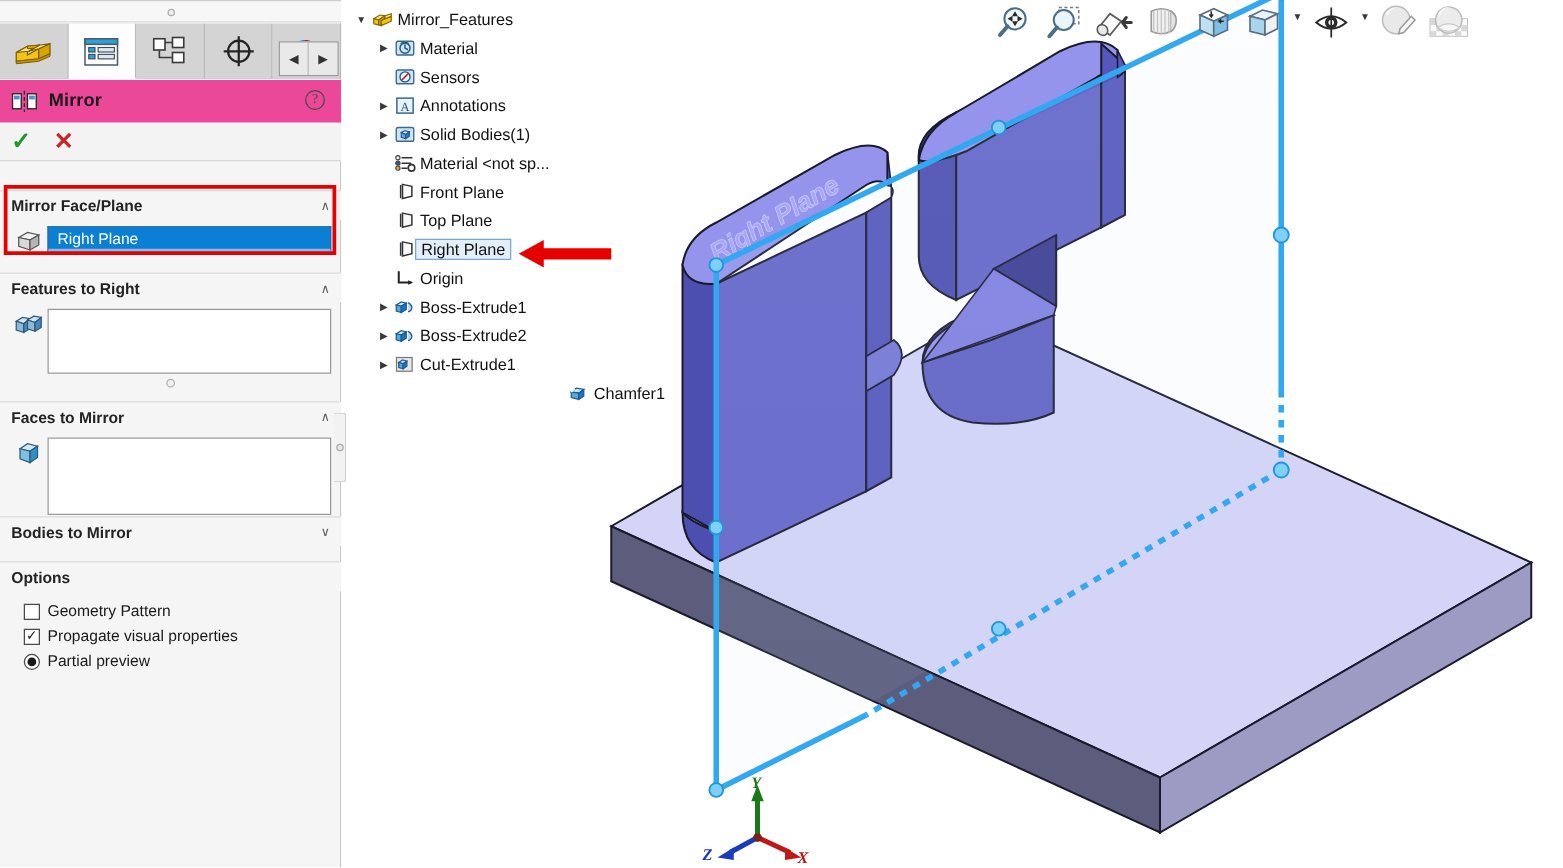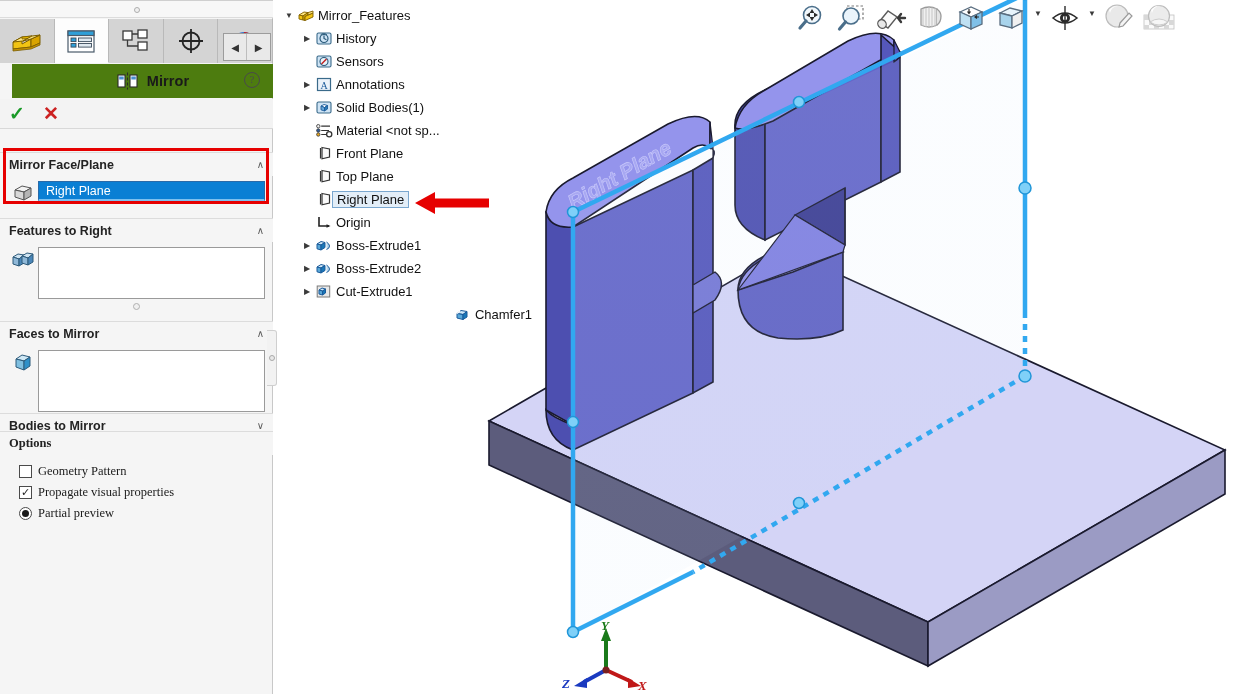--- a/index.html
+++ b/index.html
@@ -49,23 +49,23 @@
     display: flex; border: 1px solid #9c9c9c; background: #e9e9e9;
   }
   .arrowbox div {
     width: 24px; height: 26px; display: flex; align-items: center; justify-content: center;
     font-size: 10px; color: #333; cursor: pointer;
   }
   .arrowbox div:first-child { border-right: 1px solid #bdbdbd; }
 
   
   #pm-header {
-    position: absolute; left: 12px; top: 64px; width: 273px; height: 34px;
-    background: #4d7c0f;
-    display: flex; align-items: center; padding-left: 9px; justify-content: center;
+    position: absolute; left: 0; top: 64px; width: 273px; height: 34px;
+    background: #ec4899;
+    display: flex; align-items: center; padding-left: 9px;
   }
   #pm-header .title {
     font-size: 14.5px; font-weight: bold; color: #1a1a1a; margin-left: 8px;
     letter-spacing: .1px;
   }
   #help-icon {
     position: absolute; right: 12px; top: 72px;
     width: 16px; height: 16px; border-radius: 50%;
     border: 1.4px solid #4a4a4a; color: #4a4a4a;
     font-size: 11px; line-height: 13px; text-align: center; cursor: pointer;
@@ -297,21 +297,21 @@
       <div class="dotunder"></div>
     </div>
 
     <div style="position:absolute; left:0; top:413px; width:273px;">
       <div class="section-head">
         <span>Bodies to Mirror</span>
         <span class="chev">∨</span>
       </div>
     </div>
 
-    <div style="position:absolute; left:0; top:431px; width:322px;font-family:Liberation Serif, serif;">
+    <div style="position:absolute; left:0; top:449px; width:322px;">
       <div class="section-head">
         <span>Options</span>
         <span class="chev">∧</span>
       </div>
       <div style="padding-top:6px;">
         <div class="opt-row">
           <span class="cb"></span>
           <span>Geometry Pattern</span>
         </div>
         <div class="opt-row">
@@ -522,21 +522,21 @@
       <div class="tnode" style="padding-left: 18px;">
         <span class="texp">▶</span>
         <span class="ticon">
           <svg width="16" height="15" viewBox="0 0 16 15">
             <rect x="1" y="2" width="14" height="11" rx="1.5" fill="#cfe4f5" stroke="#3a6a8a" stroke-width="1.1"></rect>
             <circle cx="8" cy="7.5" r="4" fill="none" stroke="#2a5a7a" stroke-width="1.2"></circle>
             <path d="M8 4.6 L8 7.5 L10.4 8.8" stroke="#2a5a7a" stroke-width="1.2" fill="none"></path>
             <path d="M4.5 4 A4.5 4.5 0 0 1 11 4" stroke="#2a5a7a" stroke-width="1" fill="none"></path>
           </svg>
         </span>
-        <span class="tlabel">History</span>
+        <span class="tlabel">Material</span>
       </div>
       <div class="tnode" style="padding-left: 18px;">
         <span class="texp"></span>
         <span class="ticon">
           <svg width="16" height="15" viewBox="0 0 16 15">
             <rect x="1" y="2" width="14" height="11" rx="1.5" fill="#cfe4f5" stroke="#3a6a8a" stroke-width="1.1"></rect>
             <circle cx="8" cy="7.5" r="4" fill="#eaf4fb" stroke="#2a5a7a" stroke-width="1.1"></circle>
             <path d="M5.5 10 L10.5 5" stroke="#c02020" stroke-width="1.4"></path>
           </svg>
         </span>

